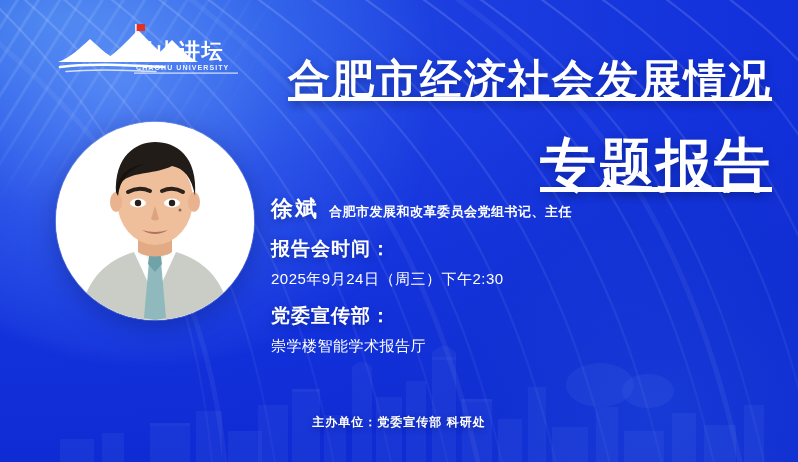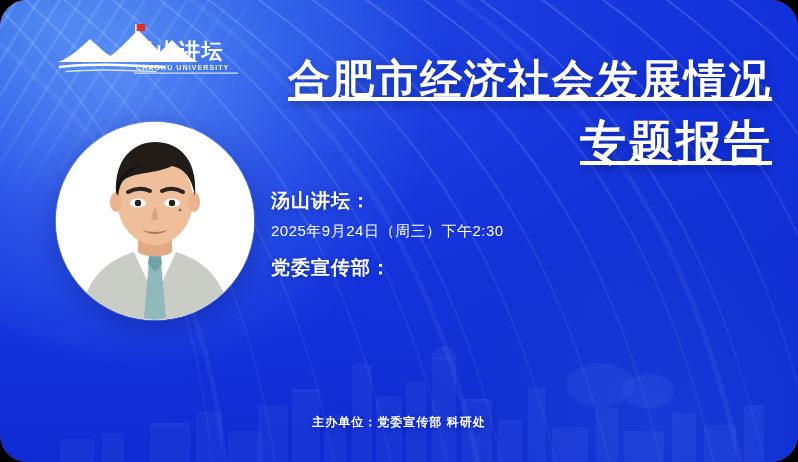--- a/index.html
+++ b/index.html
@@ -7,21 +7,20 @@
     padding: 0;
     background: #000;
   }
   #poster {
     position: relative;
     width: 798px;
     height: 462px;
     overflow: hidden;
     font-family: "Liberation Sans", "DejaVu Sans", sans-serif;
     background: #c2410c;
-    border-radius: 27px;
   }
 
   
   .bg-base {
     position: absolute;
     inset: 0;
     background:
       radial-gradient(120% 95% at 6% 4%, #3f7ae8 0%, #2a5ce6 18%, #1c3ee0 42%, #1433dc 68%, #0f2bd4 100%);
   }
   .bg-glow-tl {
@@ -108,23 +107,23 @@
     letter-spacing: 2px;
     text-shadow: 0 3px 10px rgba(4,20,95,.45);
     text-decoration: underline;
   }
   .headline .l1 {
     font-size: 42px;
     line-height: 50px;
     white-space: nowrap;
   }
   .headline .l2 {
-    font-size: 46px;
+    font-size: 56px;
     line-height: 56px;
-    margin-top: 9px;
+    margin-top: 32px;
     white-space: nowrap;
   }
 
   
   .details {
     position: absolute;
     left: 271px;
     top: 188px;
     color: #ffffff;
   }
@@ -316,22 +315,27 @@
 
       <path d="M99 84 L 95 97 q4 3 8 0 Z" fill="#dda37e"></path>
 
       <path d="M86 108 q13 8 26 0 q-13 4 -26 0 Z" fill="#b5705e"></path>
 
       <circle cx="124" cy="88" r="1.5" fill="#8b6a52"></circle>
     </svg>
   </div>
 
   <div class="details">
-
-    <div class="d-label">汤山讲坛：</div>
+    <div class="speaker-row">
+      <span class="speaker-name">徐斌</span>
+      <span class="speaker-title">合肥市发展和改革委员会党组书记、主任</span>
+    </div>
+
+    <div class="d-label">报告会时间：</div>
     <div class="d-value">2025年9月24日（周三）下午2:30</div>
 
     <div class="d-label">党委宣传部：</div>
+    <div class="d-value">崇学楼智能学术报告厅</div>
   </div>
 
   <div class="footer">主办单位：党委宣传部  科研处</div>
 
 </div>
 
 </body></html>

